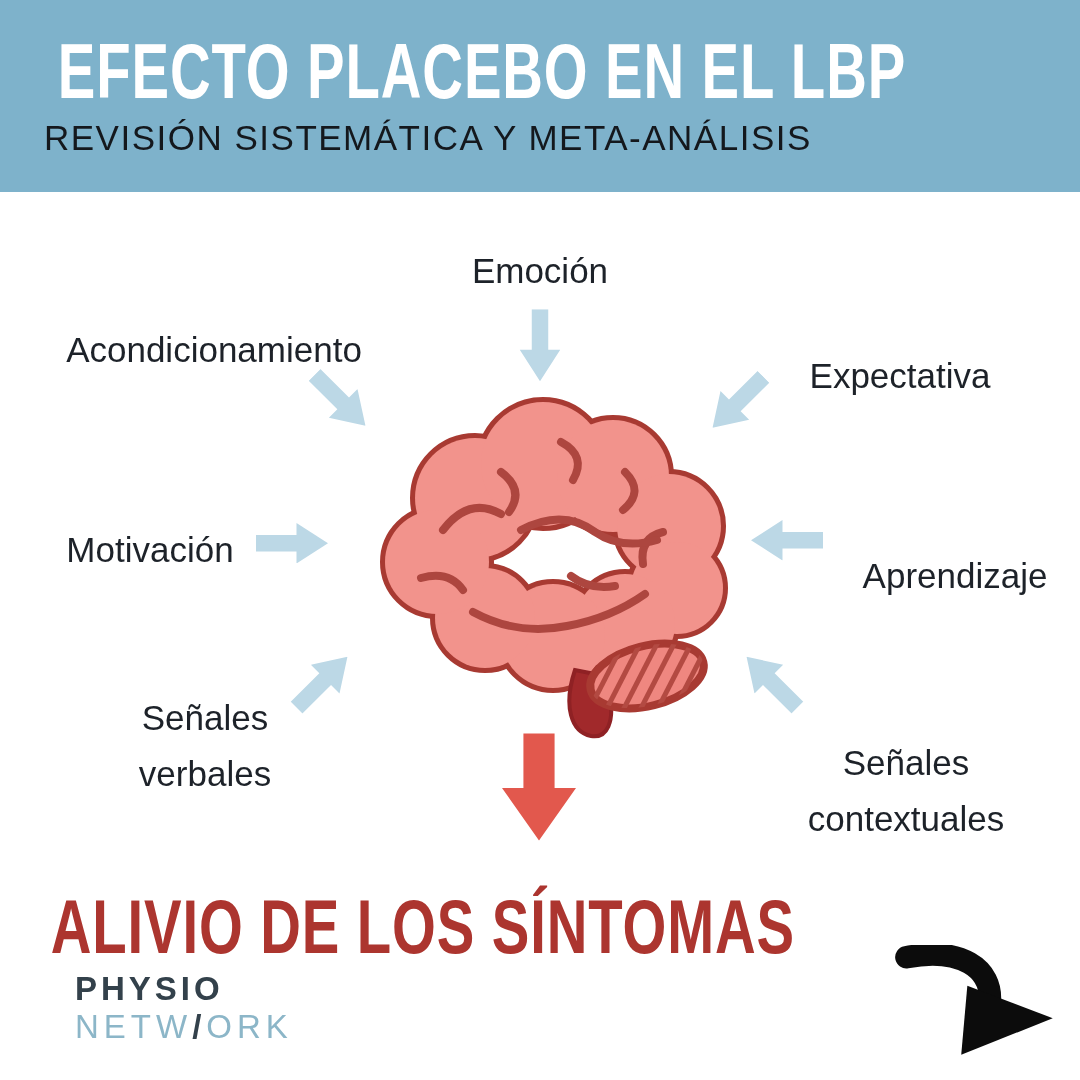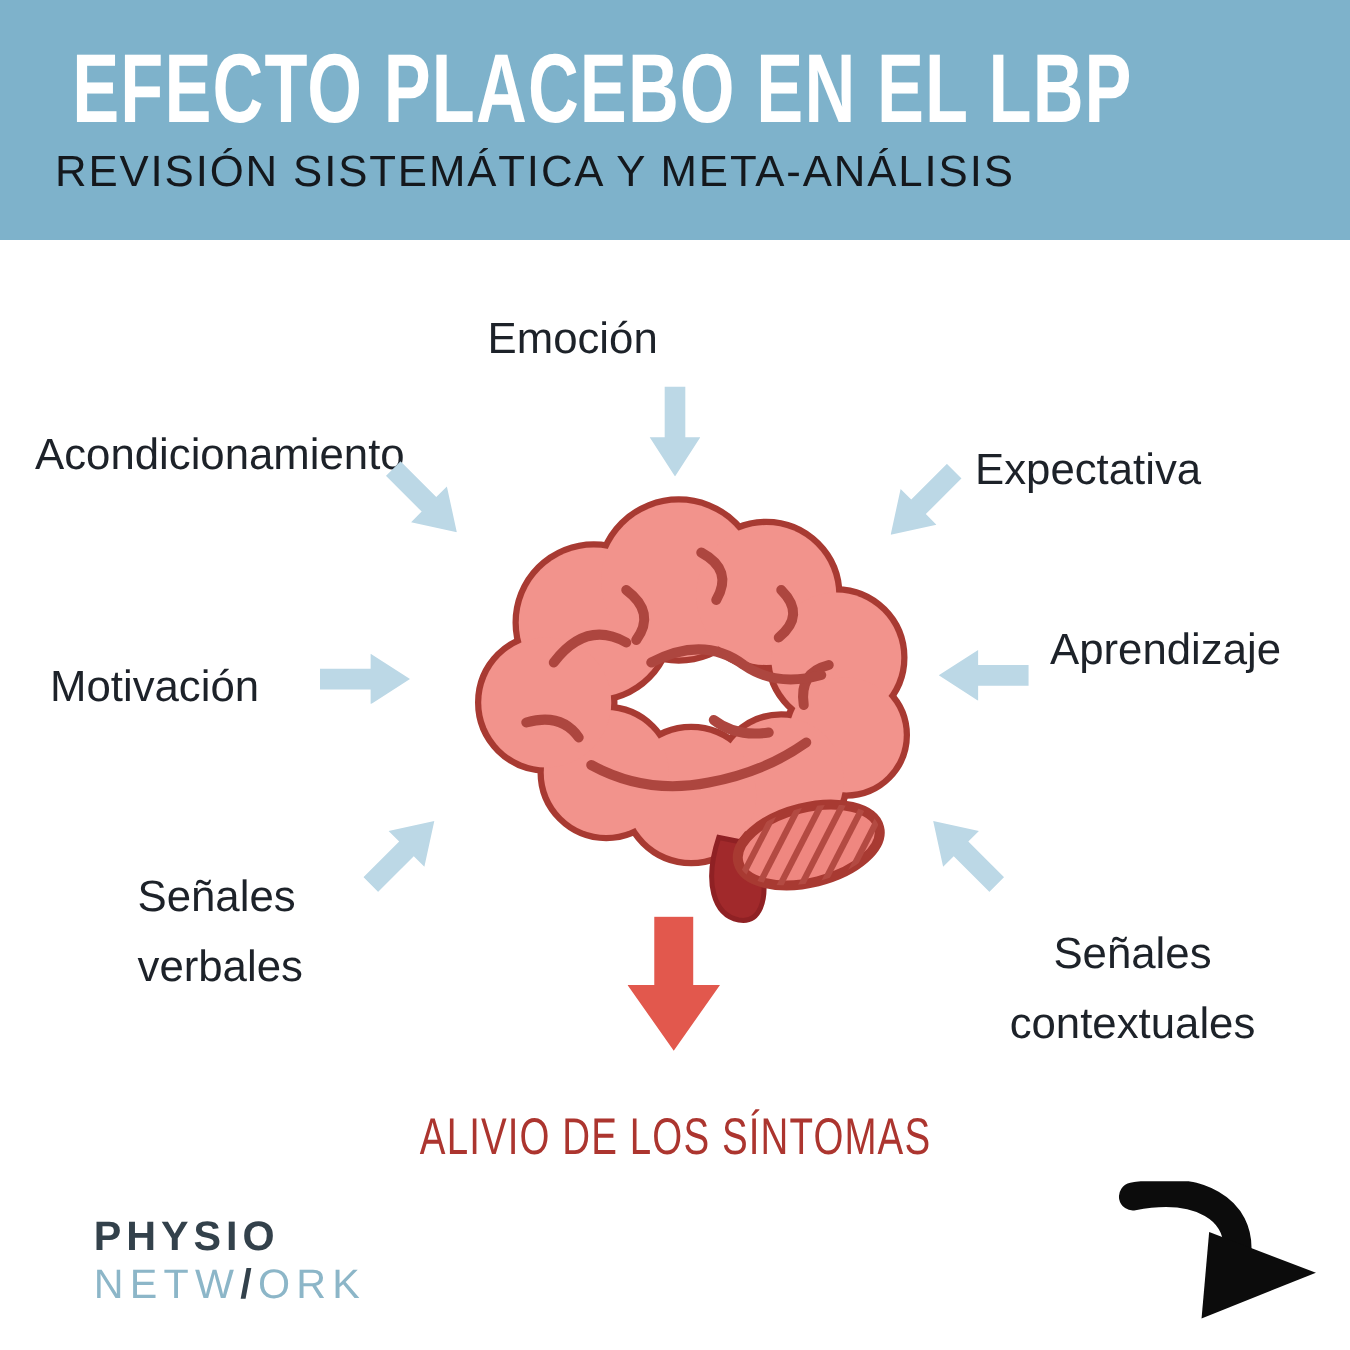--- a/index.html
+++ b/index.html
@@ -35,27 +35,27 @@
     white-space:nowrap;
   }
   .subtitle{
     color:#14181d;font-size:35px;font-weight:500;letter-spacing:1.5px;
     white-space:nowrap;
     margin-left:44px;
   }
   
   .factor{
     position:absolute;color:var(--ink);font-size:35px;line-height:1.6;
-    text-align:left;
+    text-align:center;
   }
   .f-emocion{left:390px;top:243px;width:300px;}
-  .f-acond{left:28px;top:336px;width:372px;}
+  .f-acond{left:28px;top:322px;width:372px;}
   .f-expect{left:780px;top:348px;width:240px;}
   .f-motiv{left:40px;top:522px;width:220px;}
-  .f-aprend{left:840px;top:492px;width:230px;}
+  .f-aprend{left:840px;top:548px;width:230px;}
   .f-sverb{left:110px;top:690px;width:190px;}
   .f-scont{left:775px;top:735px;width:262px;text-align:center;}
   
   .barrow{
     position:absolute;width:80px;height:80px;
     display:flex;align-items:center;justify-content:center;
   }
   .barrow svg{width:72px;height:auto;display:block;}
   .rot0 svg{transform:rotate(0deg);}
   .rot45 svg{transform:rotate(45deg);}
@@ -72,22 +72,22 @@
   .a-sverb{left:282px;top:642px;}
   .a-scont{left:732px;top:642px;}
   
   .brain-wrap{position:absolute;left:325px;top:380px;width:440px;height:360px;}
   .brain-wrap svg{width:100%;height:100%;display:block;}
   
   .red-arrow{position:absolute;left:502px;top:733px;width:74px;height:108px;}
   .red-arrow svg{width:100%;height:100%;display:block;}
   
   .outcome{
-    position:absolute;left:0;top:890px;width:1080px;text-align:center;
-    color:var(--outcome-red);font-size:35px;font-weight:400;letter-spacing:1px;
+    position:absolute;left:0;top:890px;width:1080px;text-align:left;
+    color:var(--outcome-red);font-size:64px;font-weight:700;letter-spacing:1px;
   }
   .outcome span{display:inline-block;transform:scale(0.88,1.18);transform-origin:center;white-space:nowrap;}
   
   .logo{position:absolute;left:34px;top:972px;line-height:1.0;margin-left:41px;}
   .logo .l1{
     color:var(--logo-dark);font-size:33px;font-weight:600;letter-spacing:4px;
   }
   .logo .l2{
     margin-top:5px;font-size:33px;font-weight:500;letter-spacing:5px;
     color:var(--logo-blue);

